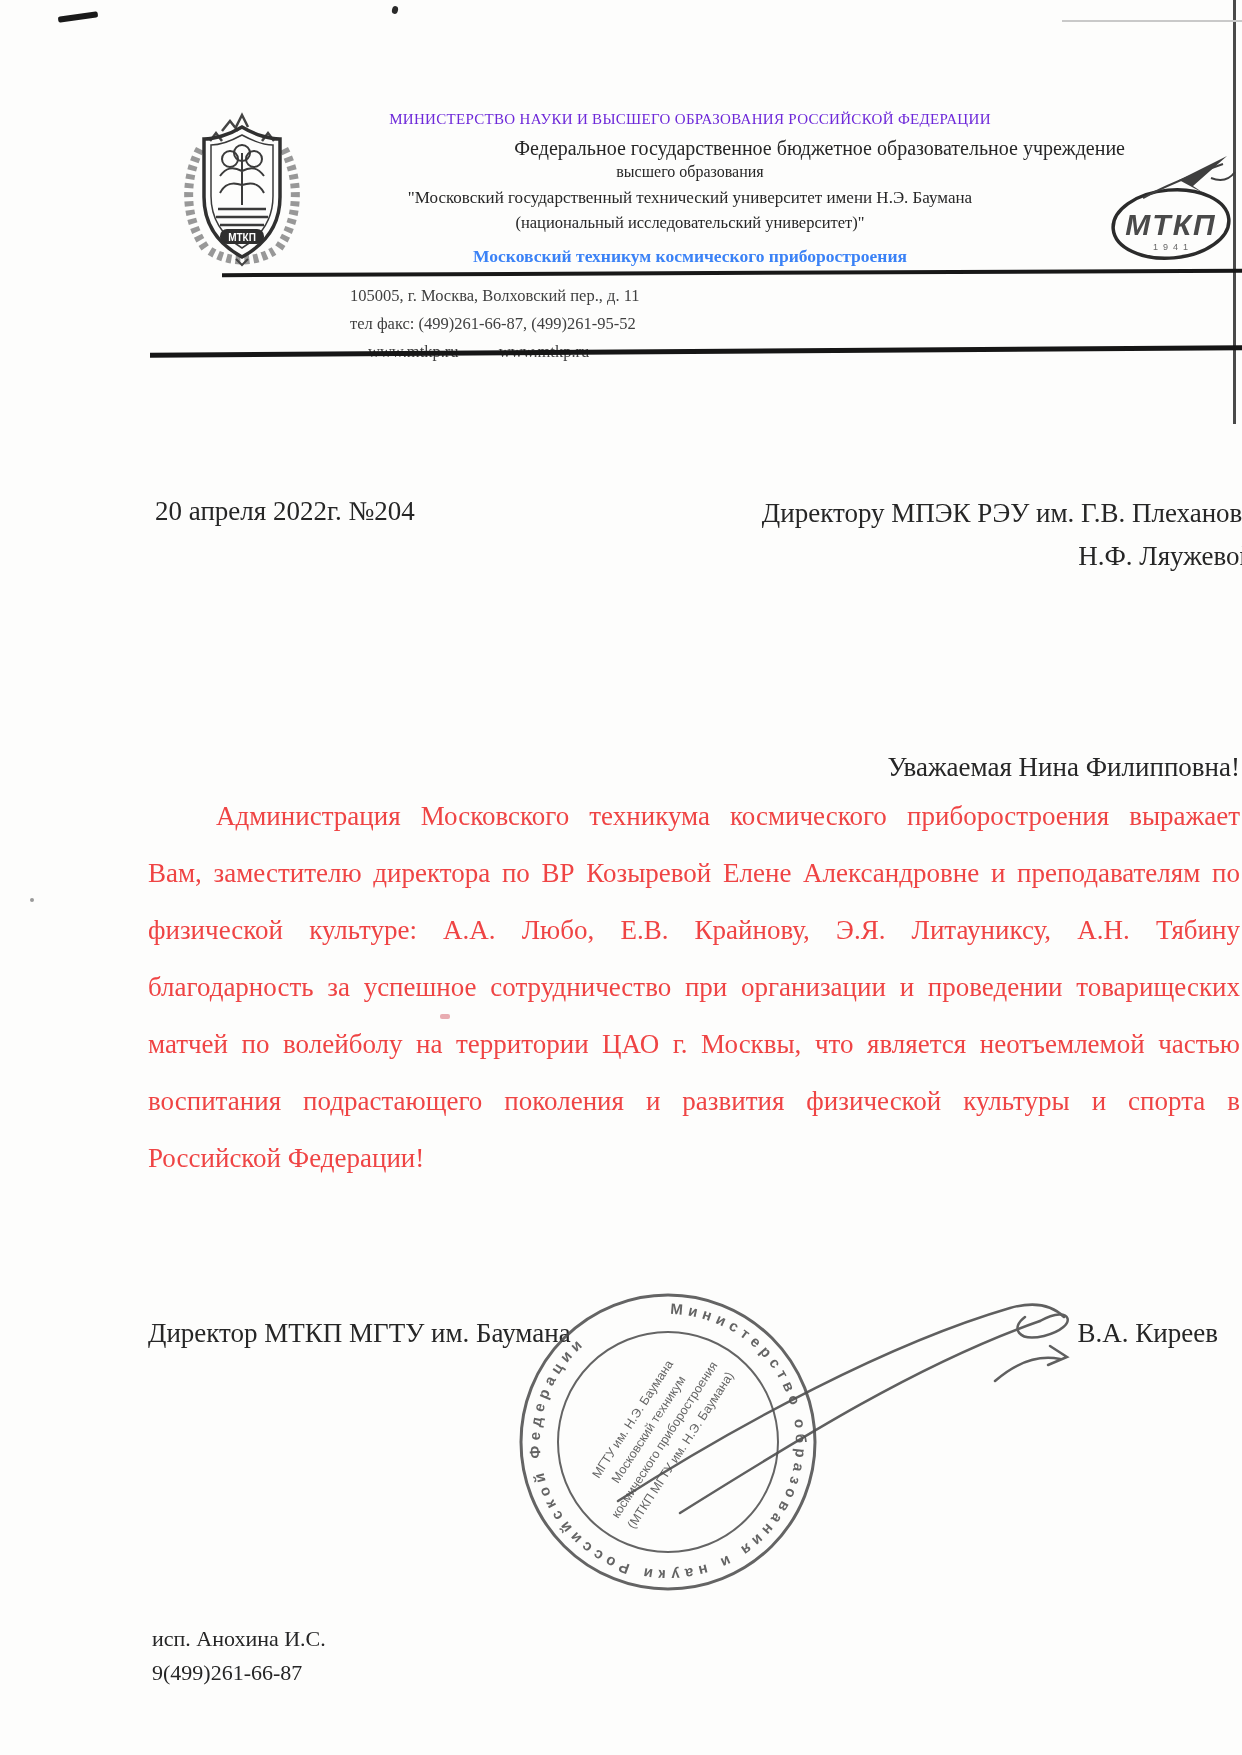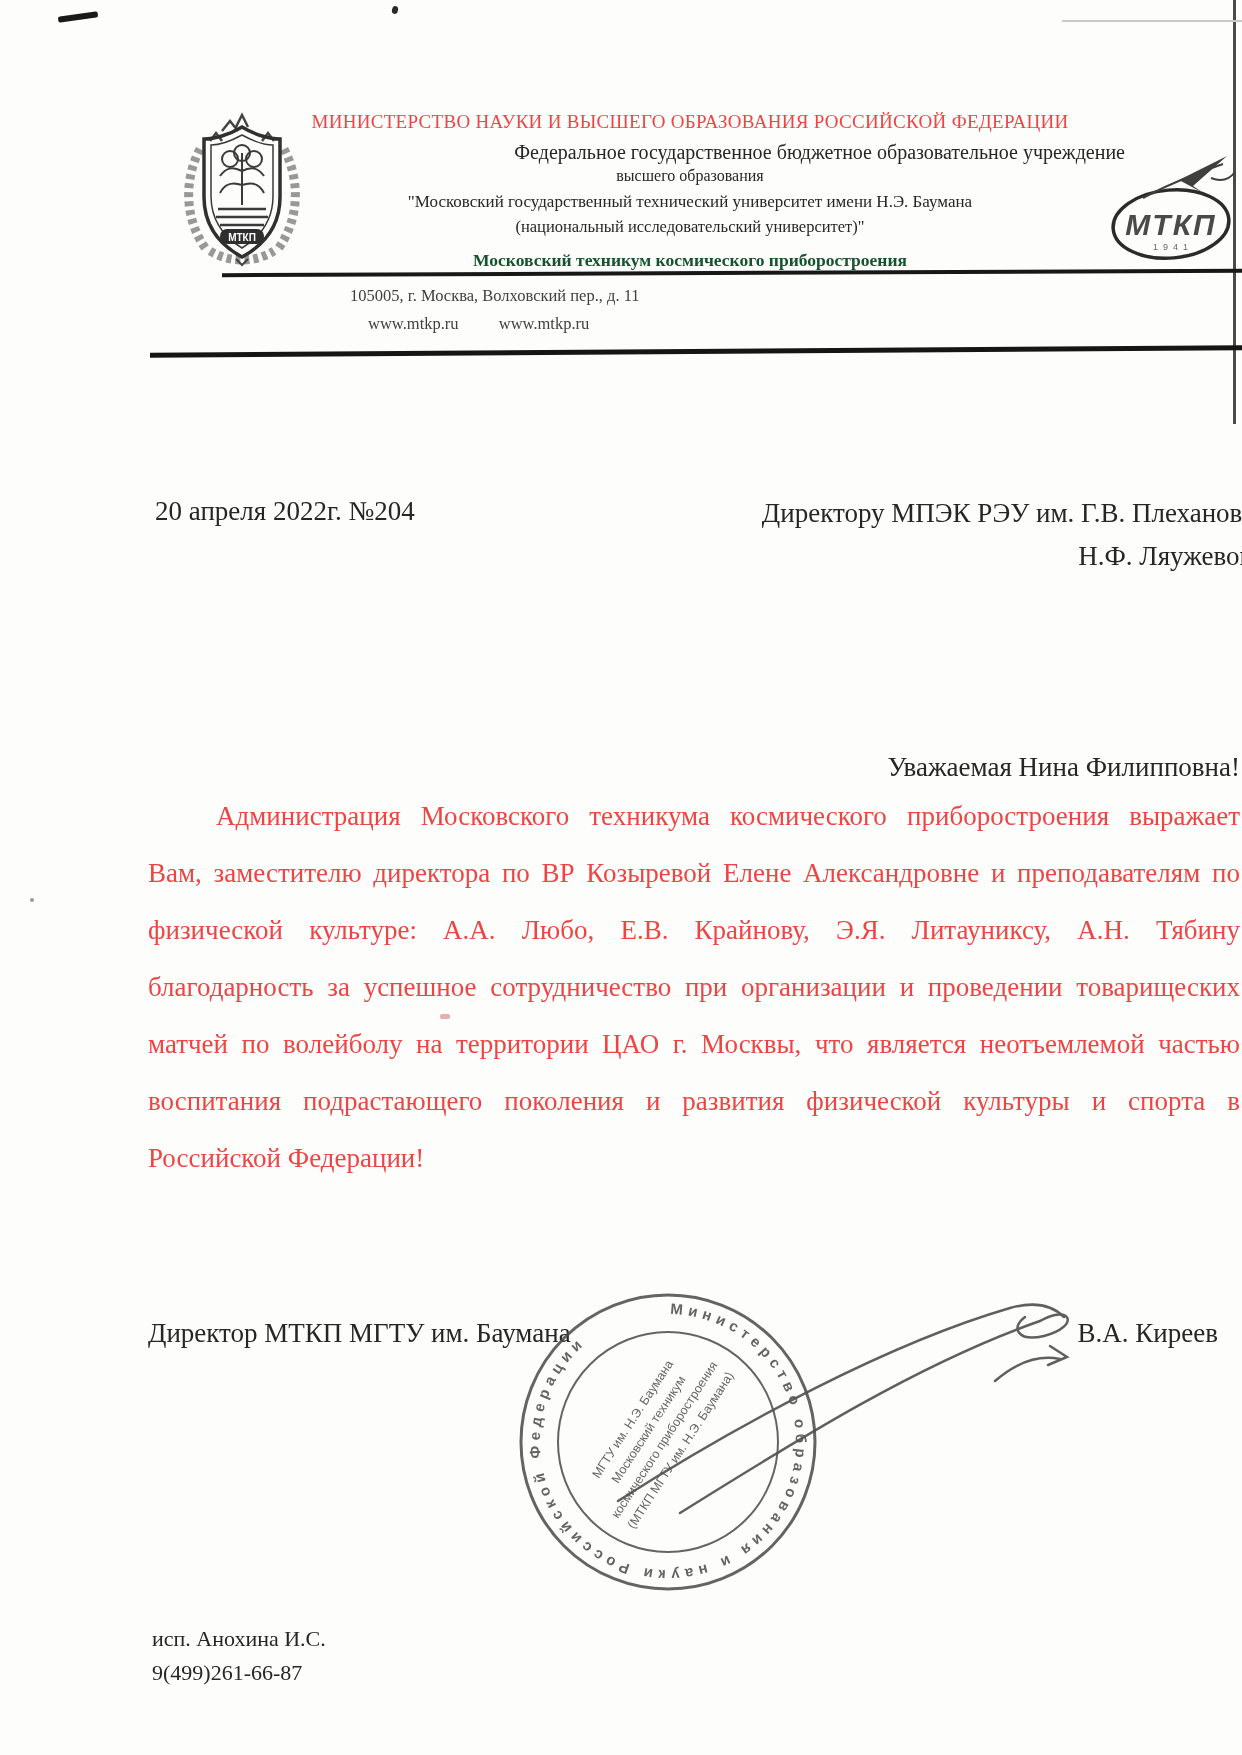--- a/index.html
+++ b/index.html
@@ -11,26 +11,26 @@
   
   .art-bar{position:absolute;left:58px;top:14px;width:40px;height:6px;background:#1a1a1a;border-radius:2px;transform:rotate(-8deg);}
   .art-dot{position:absolute;left:392px;top:6px;width:6px;height:8px;background:#2a2a2a;border-radius:50%;transform:rotate(15deg);}
   .art-dot2{position:absolute;left:30px;top:898px;width:4px;height:4px;background:#9a9a9a;border-radius:50%;}
   .art-right-line{position:absolute;left:1233px;top:0;width:3px;height:424px;background:#4a4a4a;}
   .art-top-streak{position:absolute;left:1062px;top:20px;width:180px;height:2px;background:#c9c9c9;}
   .art-pink{position:absolute;left:440px;top:1014px;width:10px;height:5px;background:#e2979e;opacity:.8;border-radius:2px;}
   
   .crest{position:absolute;left:180px;top:108px;width:124px;height:160px;}
   .header-text{position:absolute;left:255px;top:112px;width:870px;text-align:center;line-height:1;}
-  .h-ministry{font-size:19px;letter-spacing:.3px;margin-bottom:11px;color:#ef4444;}
+  .h-ministry{font-size:15px;letter-spacing:.3px;margin-bottom:11px;color:#6d28d9;}
   .h-org0{font-size:20px;margin-bottom:6px;text-align:right;}
   .h-org1{font-size:16px;margin-bottom:9px;}
   .h-org2{font-size:17px;margin-bottom:9px;}
   .h-org3{font-size:16.5px;margin-bottom:16px;}
-  .h-division{font-size:17.5px;font-weight:bold;color:#14532d;}
+  .h-division{font-size:17.5px;font-weight:bold;color:#3b82f6;}
   .rule1{position:absolute;left:222px;top:271px;width:1020px;height:4px;background:#181818;transform:rotate(-0.25deg);}
   .addr-block{position:absolute;left:350px;top:282px;width:740px;text-align:left;font-size:16.5px;line-height:28px;color:#404040;}
   .web-line span{display:inline-block;margin:0 18px;}
   .rule2{position:absolute;left:150px;top:349px;width:1092px;height:5px;background:#161616;transform:rotate(-0.4deg);}
   .logo-mtkp{position:absolute;left:1093px;top:152px;width:150px;height:120px;}
   
   .dateline{position:absolute;left:155px;top:496px;font-size:27px;}
   .addressee{position:absolute;right:-12px;top:492px;text-align:right;font-size:27px;line-height:43px;}
   
   .salutation{position:absolute;left:148px;top:752px;width:1092px;text-align:right;font-size:27px;}
@@ -81,20 +81,21 @@
     <div class="h-org1">высшего образования</div>
     <div class="h-org2">"Московский государственный технический университет имени Н.Э. Баумана</div>
     <div class="h-org3">(национальный исследовательский университет)"</div>
     <div class="h-division">Московский техникум космического приборостроения</div>
   </div>
 
   <div class="rule1"></div>
 
   <div class="addr-block">
     <div>105005, г. Москва, Волховский пер., д. 11</div>
+    <div>тел факс: (499)261-66-87, (499)261-95-52</div>
     <div class="web-line">
       <span>www.mtkp.ru</span>
       <span>www.mtkp.ru</span>
     </div>
   </div>
 
   <div class="rule2"></div>
 
   <svg class="logo-mtkp" viewBox="0 0 150 120">
     <ellipse cx="78" cy="72" rx="58" ry="34" fill="none" stroke="#2b2b2b" stroke-width="3.5" transform="rotate(-5 78 72)"></ellipse>

